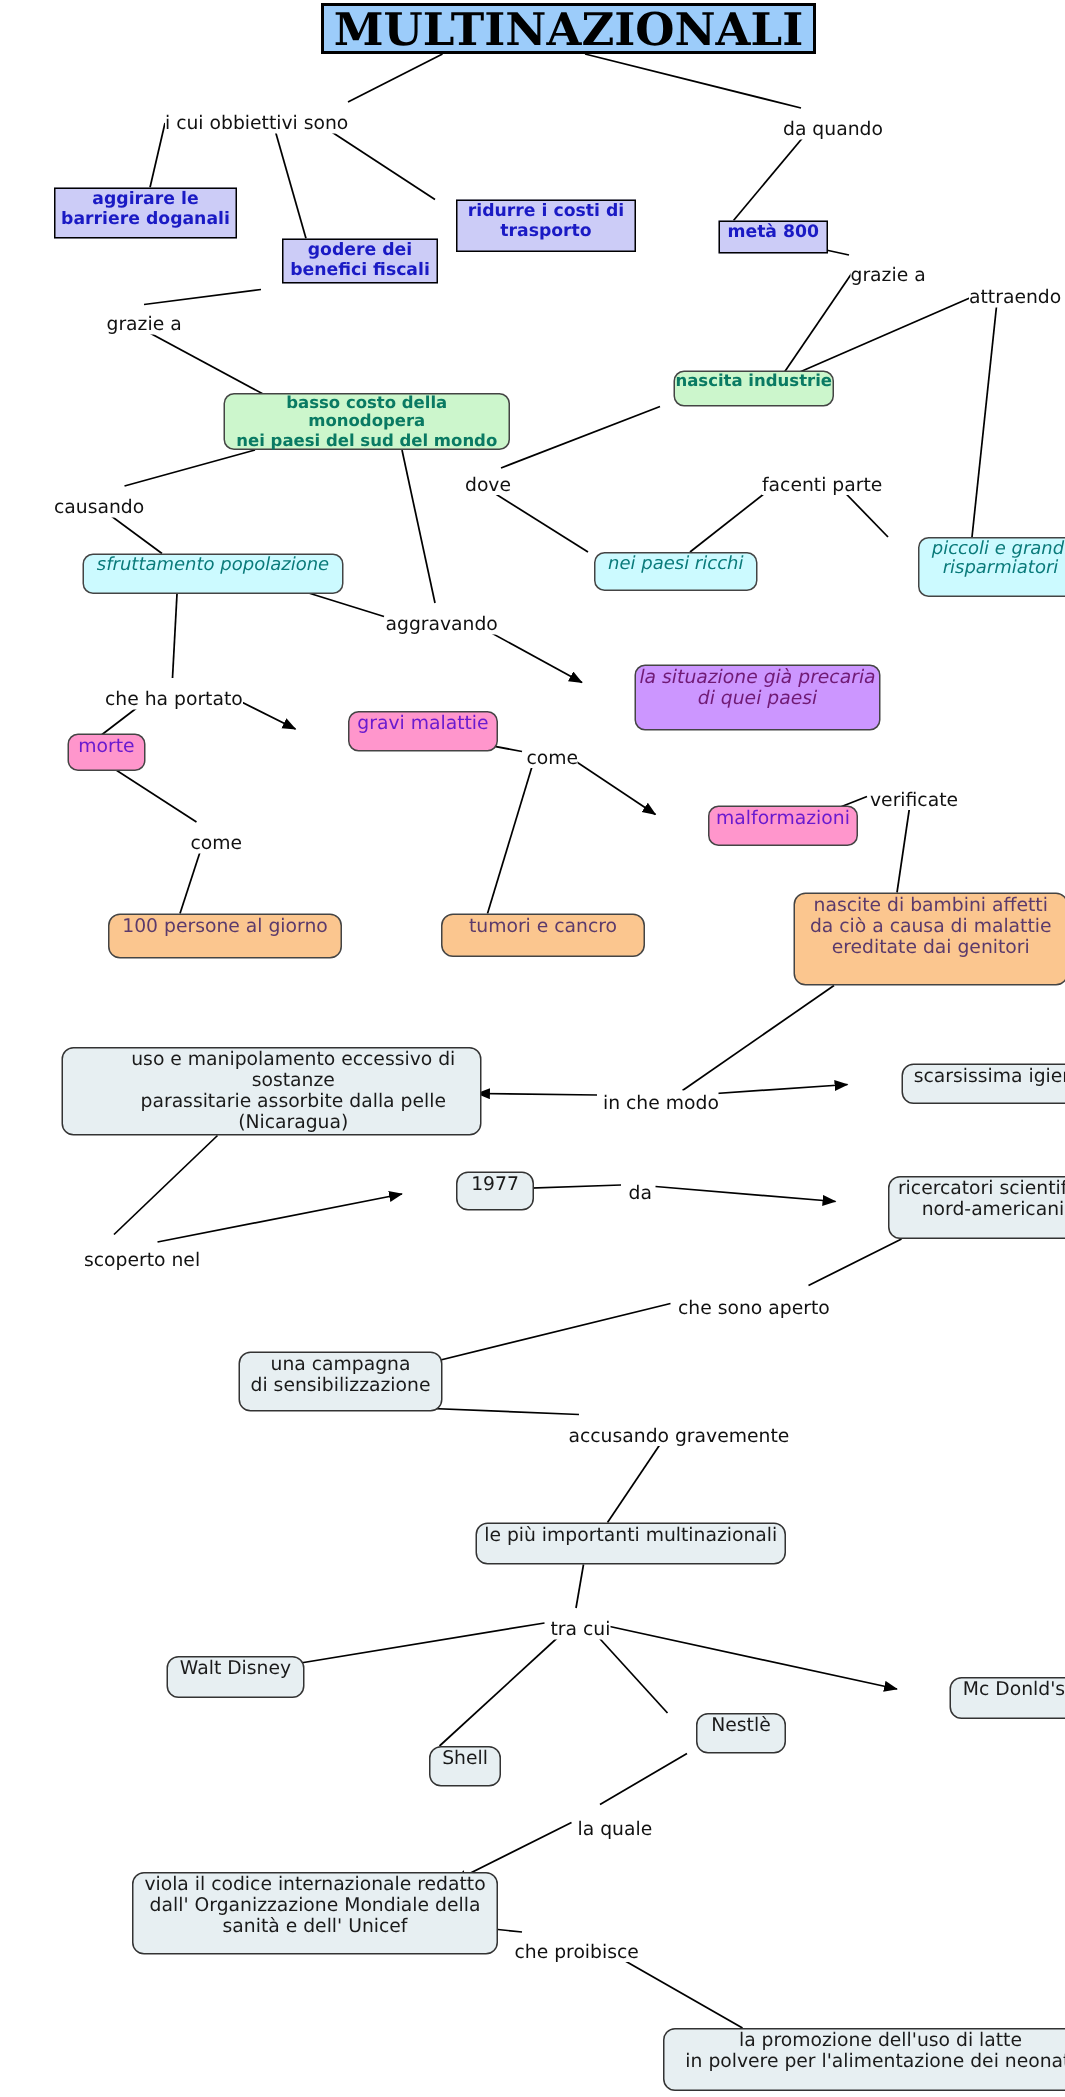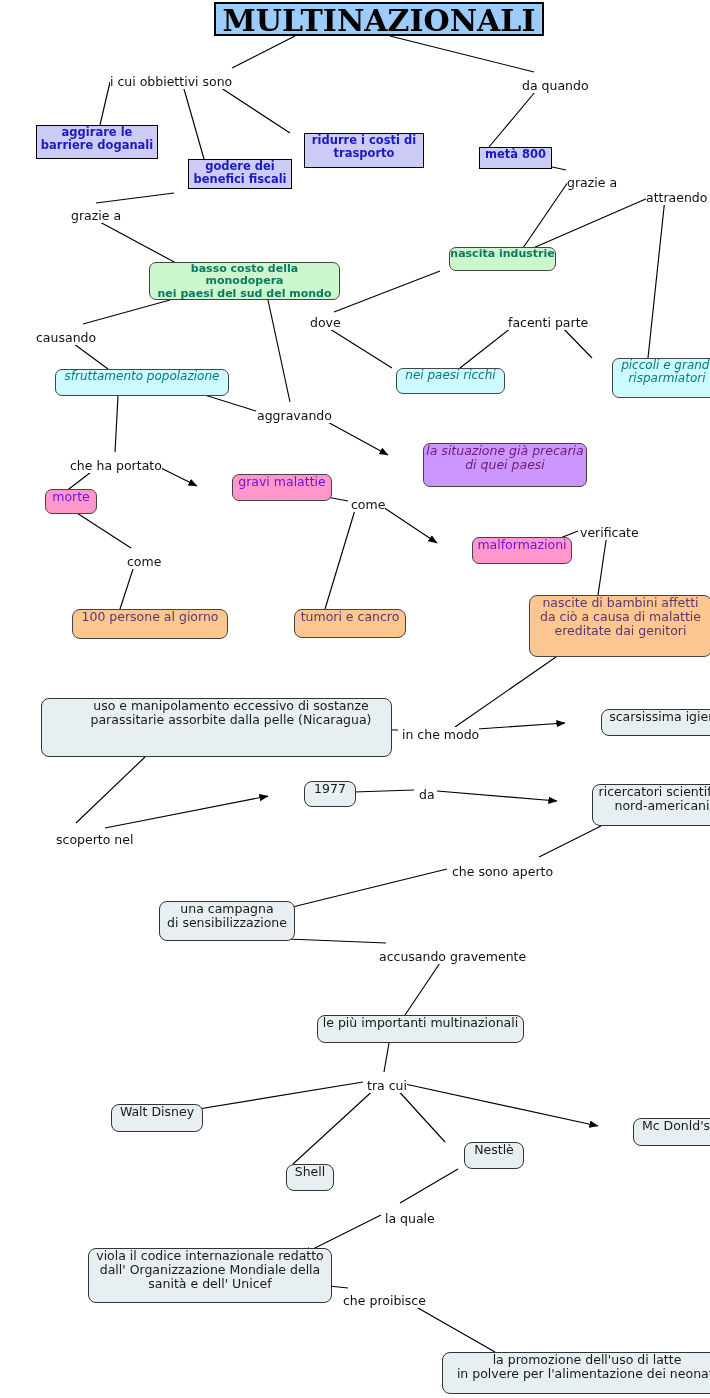--- a/index.html
+++ b/index.html
@@ -191,27 +191,27 @@
       </div>
       <div class="node n-pink" style="left: 200px; top: 474px; width: 100px; height: 27px;">
         <span>gravi malattie</span>
       </div>
       <div class="node n-pink" style="left: 440px; top: 537px; width: 100px; height: 27px;">
         <span>malformazioni</span>
       </div>
       <div class="node n-orange" style="left: 40px; top: 609px; width: 156px; height: 30px;">
         <span>100 persone al giorno</span>
       </div>
-      <div class="node n-orange" style="left: 262px; top: 609px; width: 112px; height: 29px;">
+      <div class="node n-orange" style="left: 262px; top: 609px; width: 136px; height: 29px;">
         <span>tumori e cancro</span>
       </div>
       <div class="node n-orange" style="left: 497px; top: 595px; width: 183px; height: 62px;">
         <span>nascite di bambini affetti<br>da ciò a causa di malattie<br>ereditate dai genitori</span>
       </div>
-      <div class="node n-pale" style="left: 9px; top: 698px; width: 351px; height: 59px; padding-left: 29px;">
+      <div class="node n-pale" style="left: 9px; top: 698px; width: 280px; height: 59px; padding-left: 29px;">
         <span>uso e manipolamento eccessivo di sostanze<br>parassitarie assorbite dalla pelle (Nicaragua)</span>
       </div>
       <div class="node n-pale" style="left: 569px; top: 709px; width: 131px; height: 27px;">
         <span>scarsissima igiene</span>
       </div>
       <div class="node n-pale" style="left: 272px; top: 781px; width: 52px; height: 26px;">
         <span>1977</span>
       </div>
       <div class="node n-pale" style="left: 560px; top: 784px; width: 140px; height: 42px;">
         <span>ricercatori scientifici<br>nord-americani</span>

